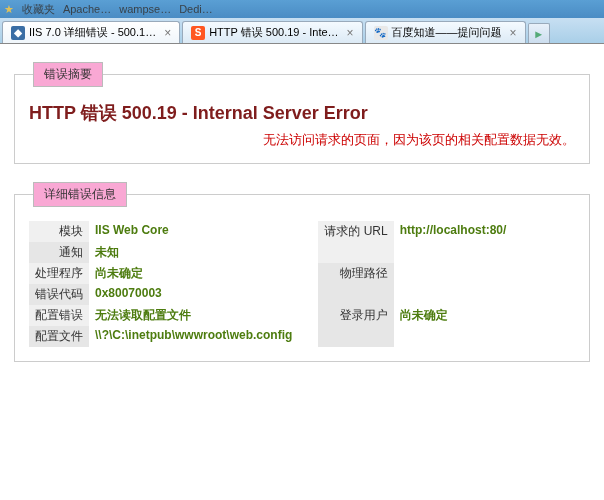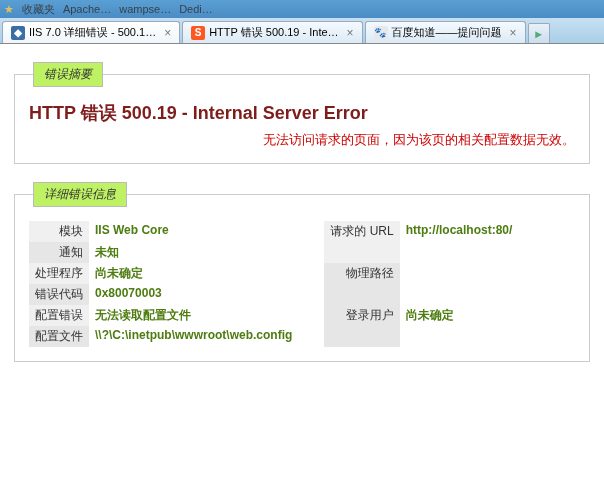--- a/index.html
+++ b/index.html
@@ -21,26 +21,26 @@
   .tab .close { margin-left: 4px; color: #777; font-size: 12px; }
   .tab-add { width: 22px; height: 20px; background: linear-gradient(#e8f1fa,#cde); border:1px solid #9ab; border-bottom:none; border-radius:2px 2px 0 0; display:flex; align-items:center; justify-content:center; color:#5a7; font-weight:bold; font-size: 12px;}
 
   
   .page { background: #fff; }
   .banner { background: #4a6a8a; color: #fff; font-size: 22px; padding: 10px 12px; font-weight: 500; letter-spacing: 1px; border-bottom: 1px solid #ccc; }
 
   .content { padding: 18px 14px 6px 14px; }
 
   fieldset { border: 1px solid #ccc; margin: 0 0 18px 0; padding: 14px 14px 14px 14px; position: relative; }
-  fieldset > legend { background: #bef264; border: 1px solid #bbb; padding: 3px 10px; font-size: 12px; margin-left: 4px; color: #333; font-style: italic; }
+  fieldset > legend { background: #f9a8d4; border: 1px solid #bbb; padding: 3px 10px; font-size: 12px; margin-left: 4px; color: #333; }
 
   .err-title { color: #7f1d1d; font-size: 18px; font-weight: bold; margin-bottom: 6px; }
   .err-sub   { color: #c00; font-size: 13px; text-align: right; }
 
-  .detail-cols { display: flex; gap: 26px; }
+  .detail-cols { display: flex; gap: 20px; }
   .kv { display: table; }
   .kv .row { display: table-row; }
   .kv .k, .kv .v { display: table-cell; padding: 2px 6px; font-size: 12px; vertical-align: top; white-space: nowrap; }
   .kv .k { text-align: right; color: #333; background: #f0f0f0; }
   .kv .v { font-weight: bold; color: #4d7c0f; }
   .kv .v.plain { font-weight: normal; }
   .kv .row.alt .k { background: #e6e6e6; }
 
   .config-src { border: 1px solid #eee; background: #fffef0; padding: 0; margin-bottom: 18px; border-top: 1px solid #ccc;}
   .config-src .body { padding: 8px 14px; font-family: Consolas, monospace; font-size: 12px; }

